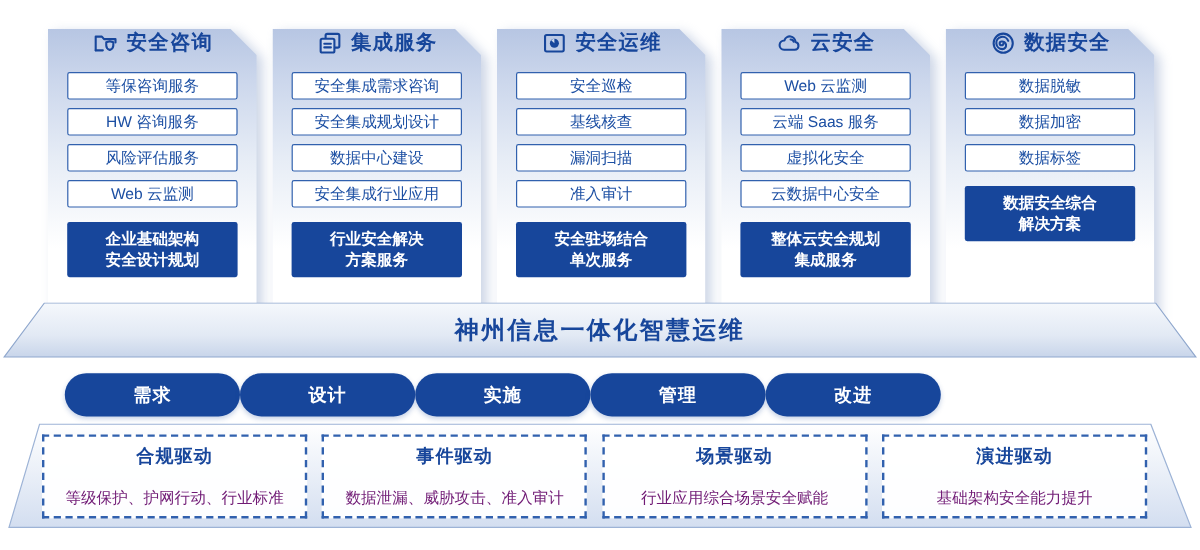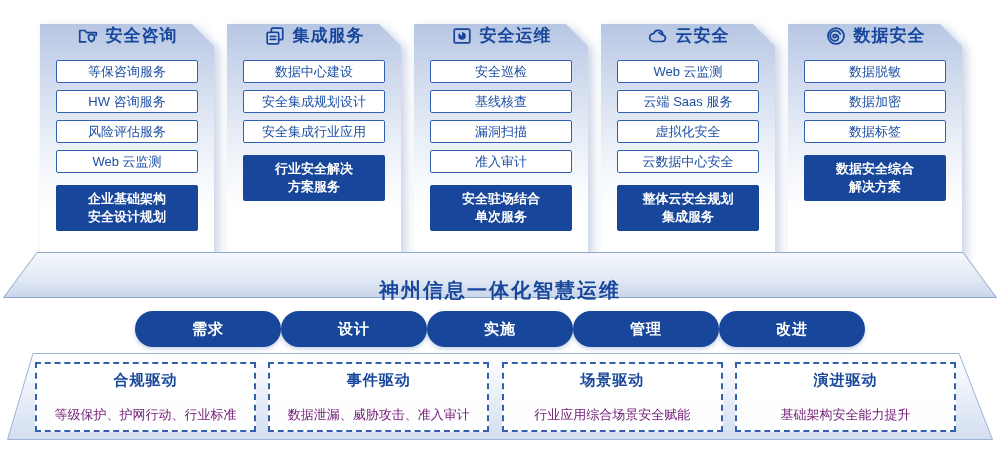--- a/index.html
+++ b/index.html
@@ -35,29 +35,29 @@
   .card-footer {
     width:142px; margin:12px auto; background:#17469B; color:#ffffff;
     font-size:13px; font-weight:bold; line-height:1.35; text-align:center;
     padding:5px 2px 6px; white-space:pre-line; border-radius:2px;
   }
 
   
   .banner { position:absolute; top:252px; left:0; width:1000px; height:47px; }
   .banner svg { position:absolute; top:0; left:0; }
   .banner-title {
-    position:absolute; top:15px; left:0; width:100%; height:46px;
+    position:absolute; top:0; left:0; width:100%; height:46px;
     display:flex; align-items:center; justify-content:center;
     color:#17469B; font-size:20px; font-weight:bold; letter-spacing:2px;
   }
 
   
   .pills {
     position:absolute; top:311px; left:54px; width:892px;
-    display:flex; justify-content:center;
+    display:flex; justify-content:flex-start;
   }
   .pill {
     width:146px; height:36px; border-radius:18px; background:#17469B;
     color:#ffffff; font-size:15px; font-weight:bold; letter-spacing:1px;
     display:flex; align-items:center; justify-content:center;
     box-shadow:0 2px 4px rgba(23,70,155,.25);
   }
 
   
   .base-panel { position:absolute; top:353px; left:0; width:1000px; height:88px; }
@@ -109,22 +109,23 @@
           <span>
             <svg width="22" height="22" viewBox="0 0 24 24" fill="none" stroke="#17469B" stroke-width="1.9" stroke-linejoin="round" stroke-linecap="round">
               <rect x="8" y="3.5" width="12.5" height="12.5" rx="1.5"></rect>
               <rect x="3.5" y="8" width="12.5" height="12.5" rx="1.5" fill="#cdd8ec"></rect>
               <path d="M6.8 12.5h6M6.8 15.8h6"></path>
             </svg>
           </span>
           <span>集成服务</span>
         </div>
         <div class="card-items">
+          <div class="svc-item">安全集成需求咨询</div>
+          <div class="svc-item">安全集成规划设计</div>
           <div class="svc-item">数据中心建设</div>
-          <div class="svc-item">安全集成规划设计</div>
           <div class="svc-item">安全集成行业应用</div>
         </div>
         <div class="card-footer">行业安全解决
 方案服务</div>
       </div>
     </div>
 
     <div class="card-wrap">
       <div class="card">
         <div class="card-header">

